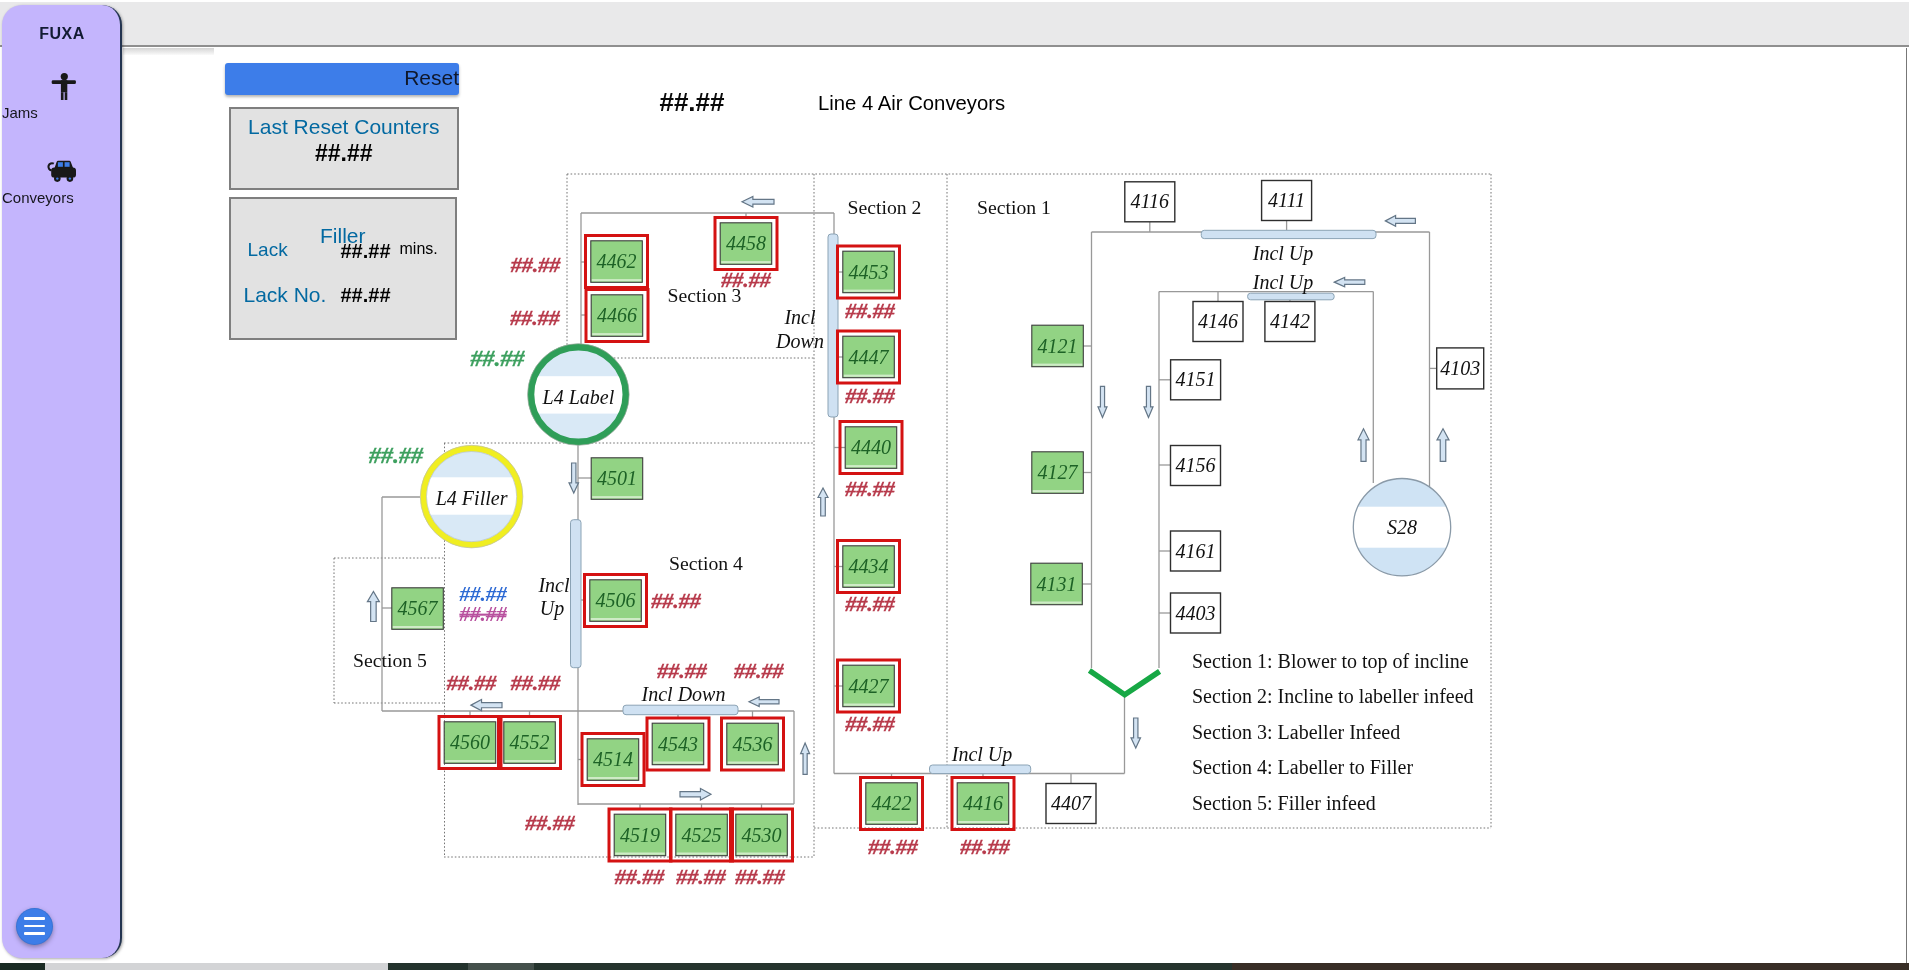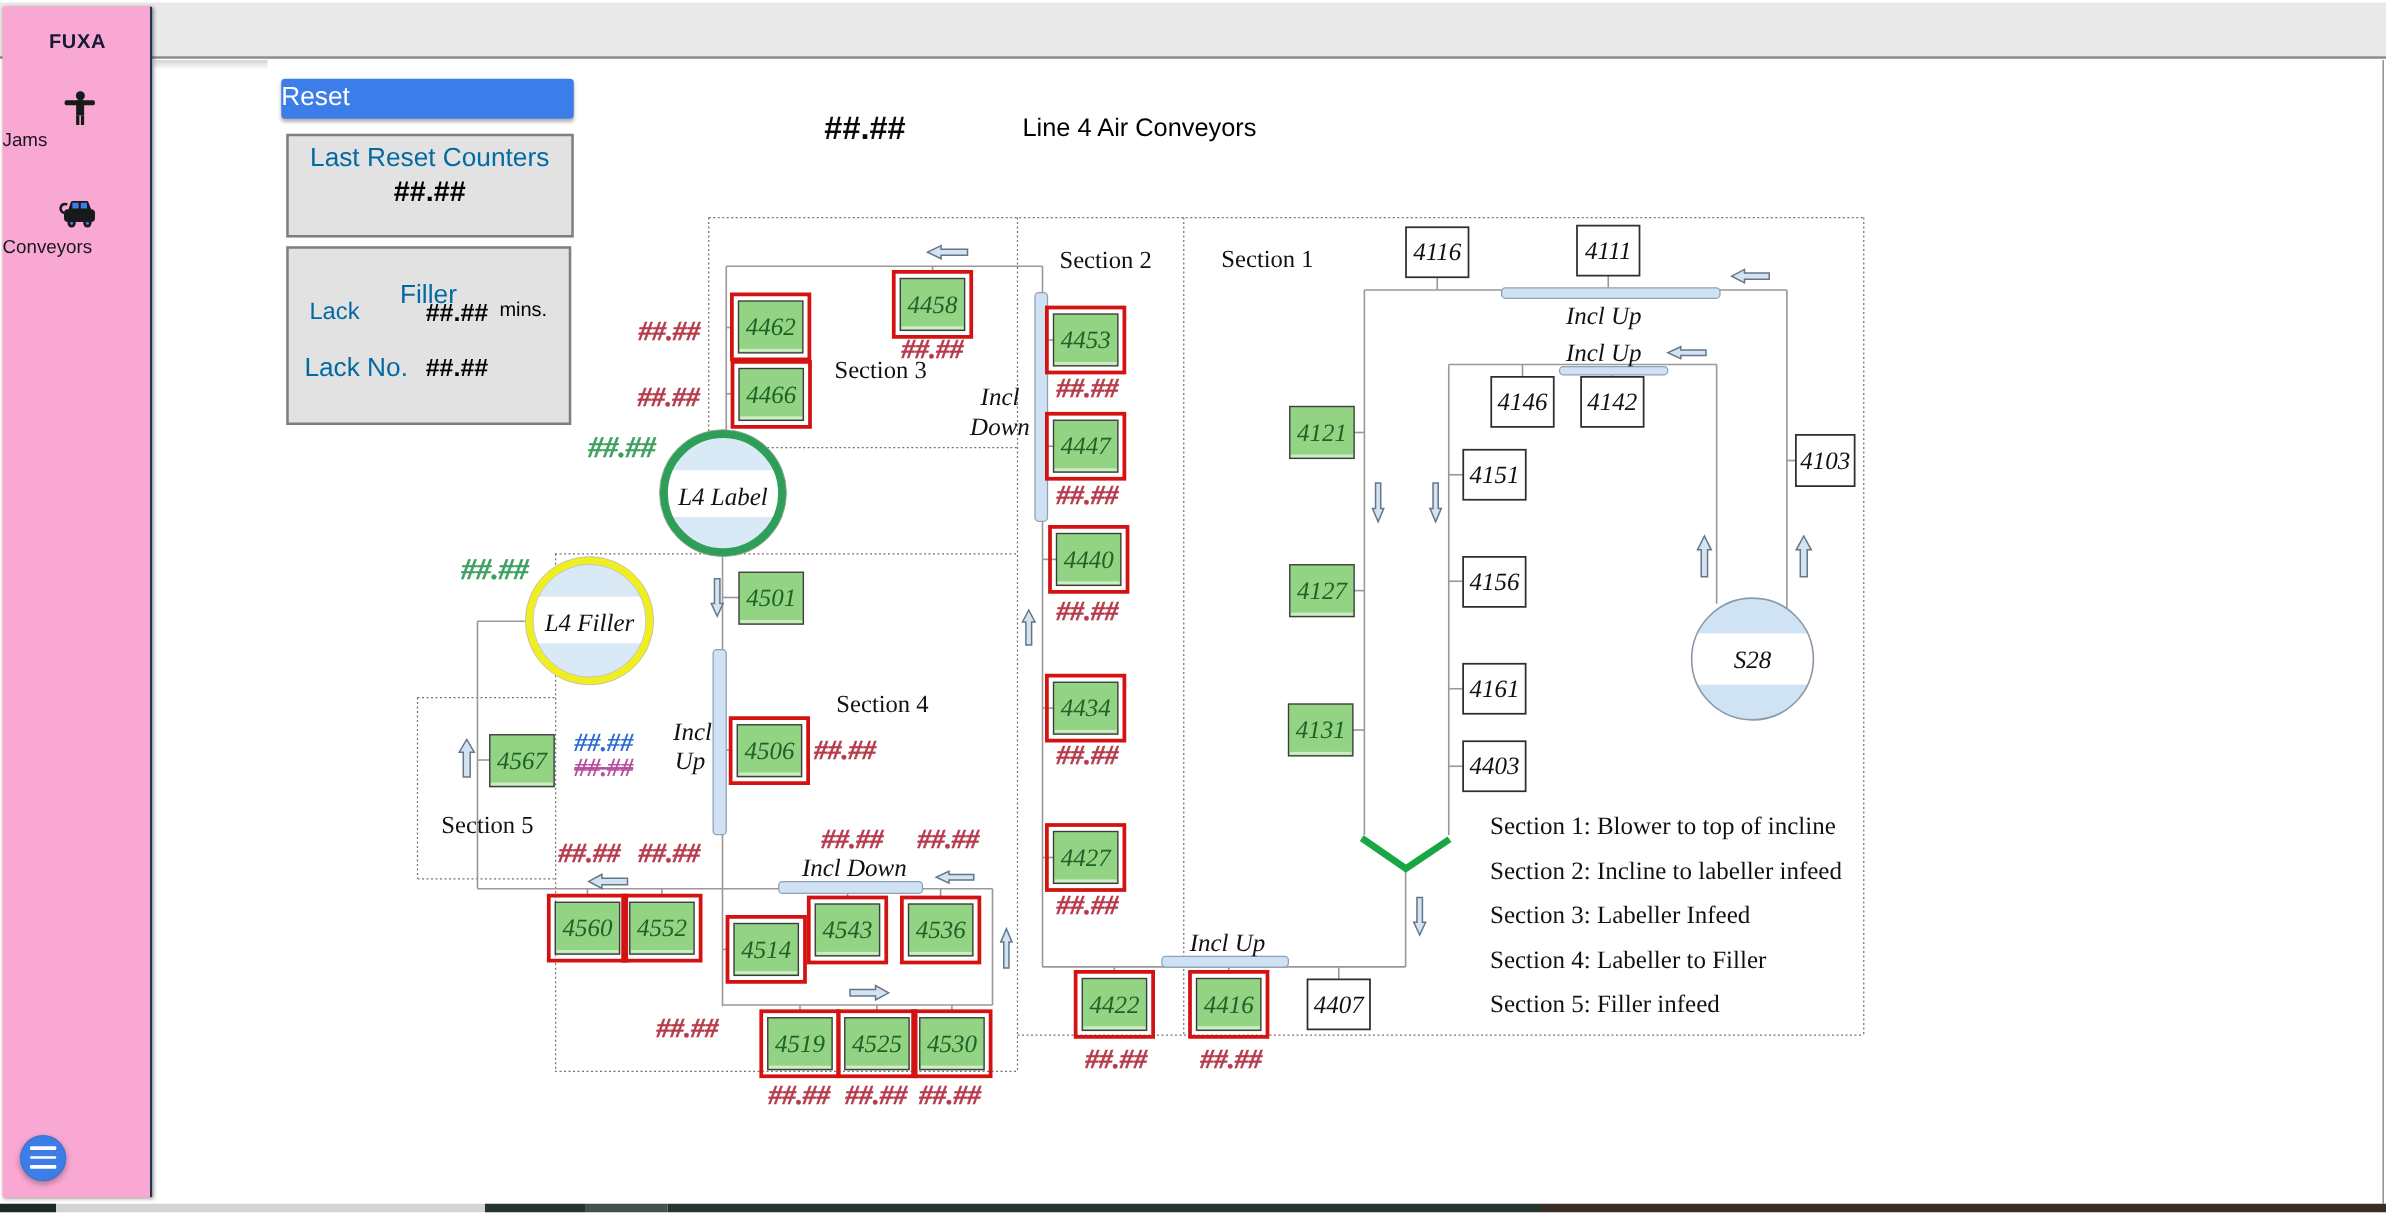--- a/index.html
+++ b/index.html
@@ -1,29 +1,29 @@
 <!DOCTYPE html>
 <html><head><meta charset="utf-8"><title>FUXA</title>
 <style>
 *{margin:0;padding:0;box-sizing:border-box}
 html,body{width:1909px;height:970px;overflow:hidden;background:#fff;font-family:"Liberation Sans",sans-serif}
 #app{position:relative;width:1909px;height:970px}
 #hdr{position:absolute;left:0;top:2px;width:1909px;height:45px;background:#e9e9ea;border-bottom:2px solid #8f8f8f}
 #hdrsh{position:absolute;left:123px;top:48px;width:91px;height:7px;background:linear-gradient(#d5d5d5,#fafafa)}
-#sidebar{position:absolute;left:2px;top:5px;width:120px;height:953px;background:#f9a8d4;border-radius:2px;border-right:2px solid #233450;box-shadow:1px 1px 3px rgba(0,0,0,0.35);z-index:10}
+#sidebar{position:absolute;left:2px;top:5px;width:120px;height:953px;background:#c4b5fd;border-radius:20px;border-right:2px solid #233450;box-shadow:1px 1px 3px rgba(0,0,0,0.35);z-index:10}
 #fuxa{position:absolute;left:0;top:20px;width:120px;text-align:center;font-size:16px;font-weight:bold;color:#131b33;letter-spacing:0.5px}
 .sicon{position:absolute;left:0;width:120px;text-align:center;color:#191919}
 .slabel{position:absolute;left:0;width:120px;text-align:left;font-size:15px;color:#16161c}
 #burger{position:absolute;left:14px;top:903px;width:37px;height:37px;border-radius:50%;background:#3d7de8;box-shadow:0 2px 5px rgba(0,0,0,0.35), inset 0 0 0 1px rgba(0,0,0,0.08)}
 #burger span{position:absolute;left:8px;width:21px;height:2.6px;background:#fff;border-radius:1px}
 #rightline{position:absolute;left:1905.5px;top:48px;width:1.5px;height:915px;background:#777;z-index:5}
 #taskbar{position:absolute;left:0;top:963px;width:1909px;height:7px;z-index:20}
 .tseg{position:absolute;top:0;height:7px}
 .panel{position:absolute;background:#e2e2e2;border:2px solid #7f7f7f}
-#reset{position:absolute;left:225px;top:63px;width:234px;height:32px;background:#3d7de9;border-radius:3px;box-shadow:0 2px 3px rgba(0,0,0,0.3);text-align:left;font-size:21px;color:#ffffff;line-height:30px}
+#reset{position:absolute;left:225px;top:63px;width:234px;height:32px;background:#3d7de9;border-radius:3px;box-shadow:0 2px 3px rgba(0,0,0,0.3);text-align:right;font-size:21px;color:#0f172a;line-height:30px}
 .blue{color:#0369a1}
 </style></head>
 <body>
 <div id="app">
 <div id="hdr"></div>
 <div id="hdrsh"></div>
 <div id="rightline"></div>
 <svg width="1909" height="970" viewBox="0 0 1909 970" xmlns="http://www.w3.org/2000/svg" style="position:absolute;left:0;top:0">
       <line x1="567" y1="174" x2="1491" y2="174" stroke="#757575" stroke-width="1" stroke-dasharray="1.6 2"></line>
       <line x1="1491" y1="174" x2="1491" y2="828" stroke="#757575" stroke-width="1" stroke-dasharray="1.6 2"></line>

